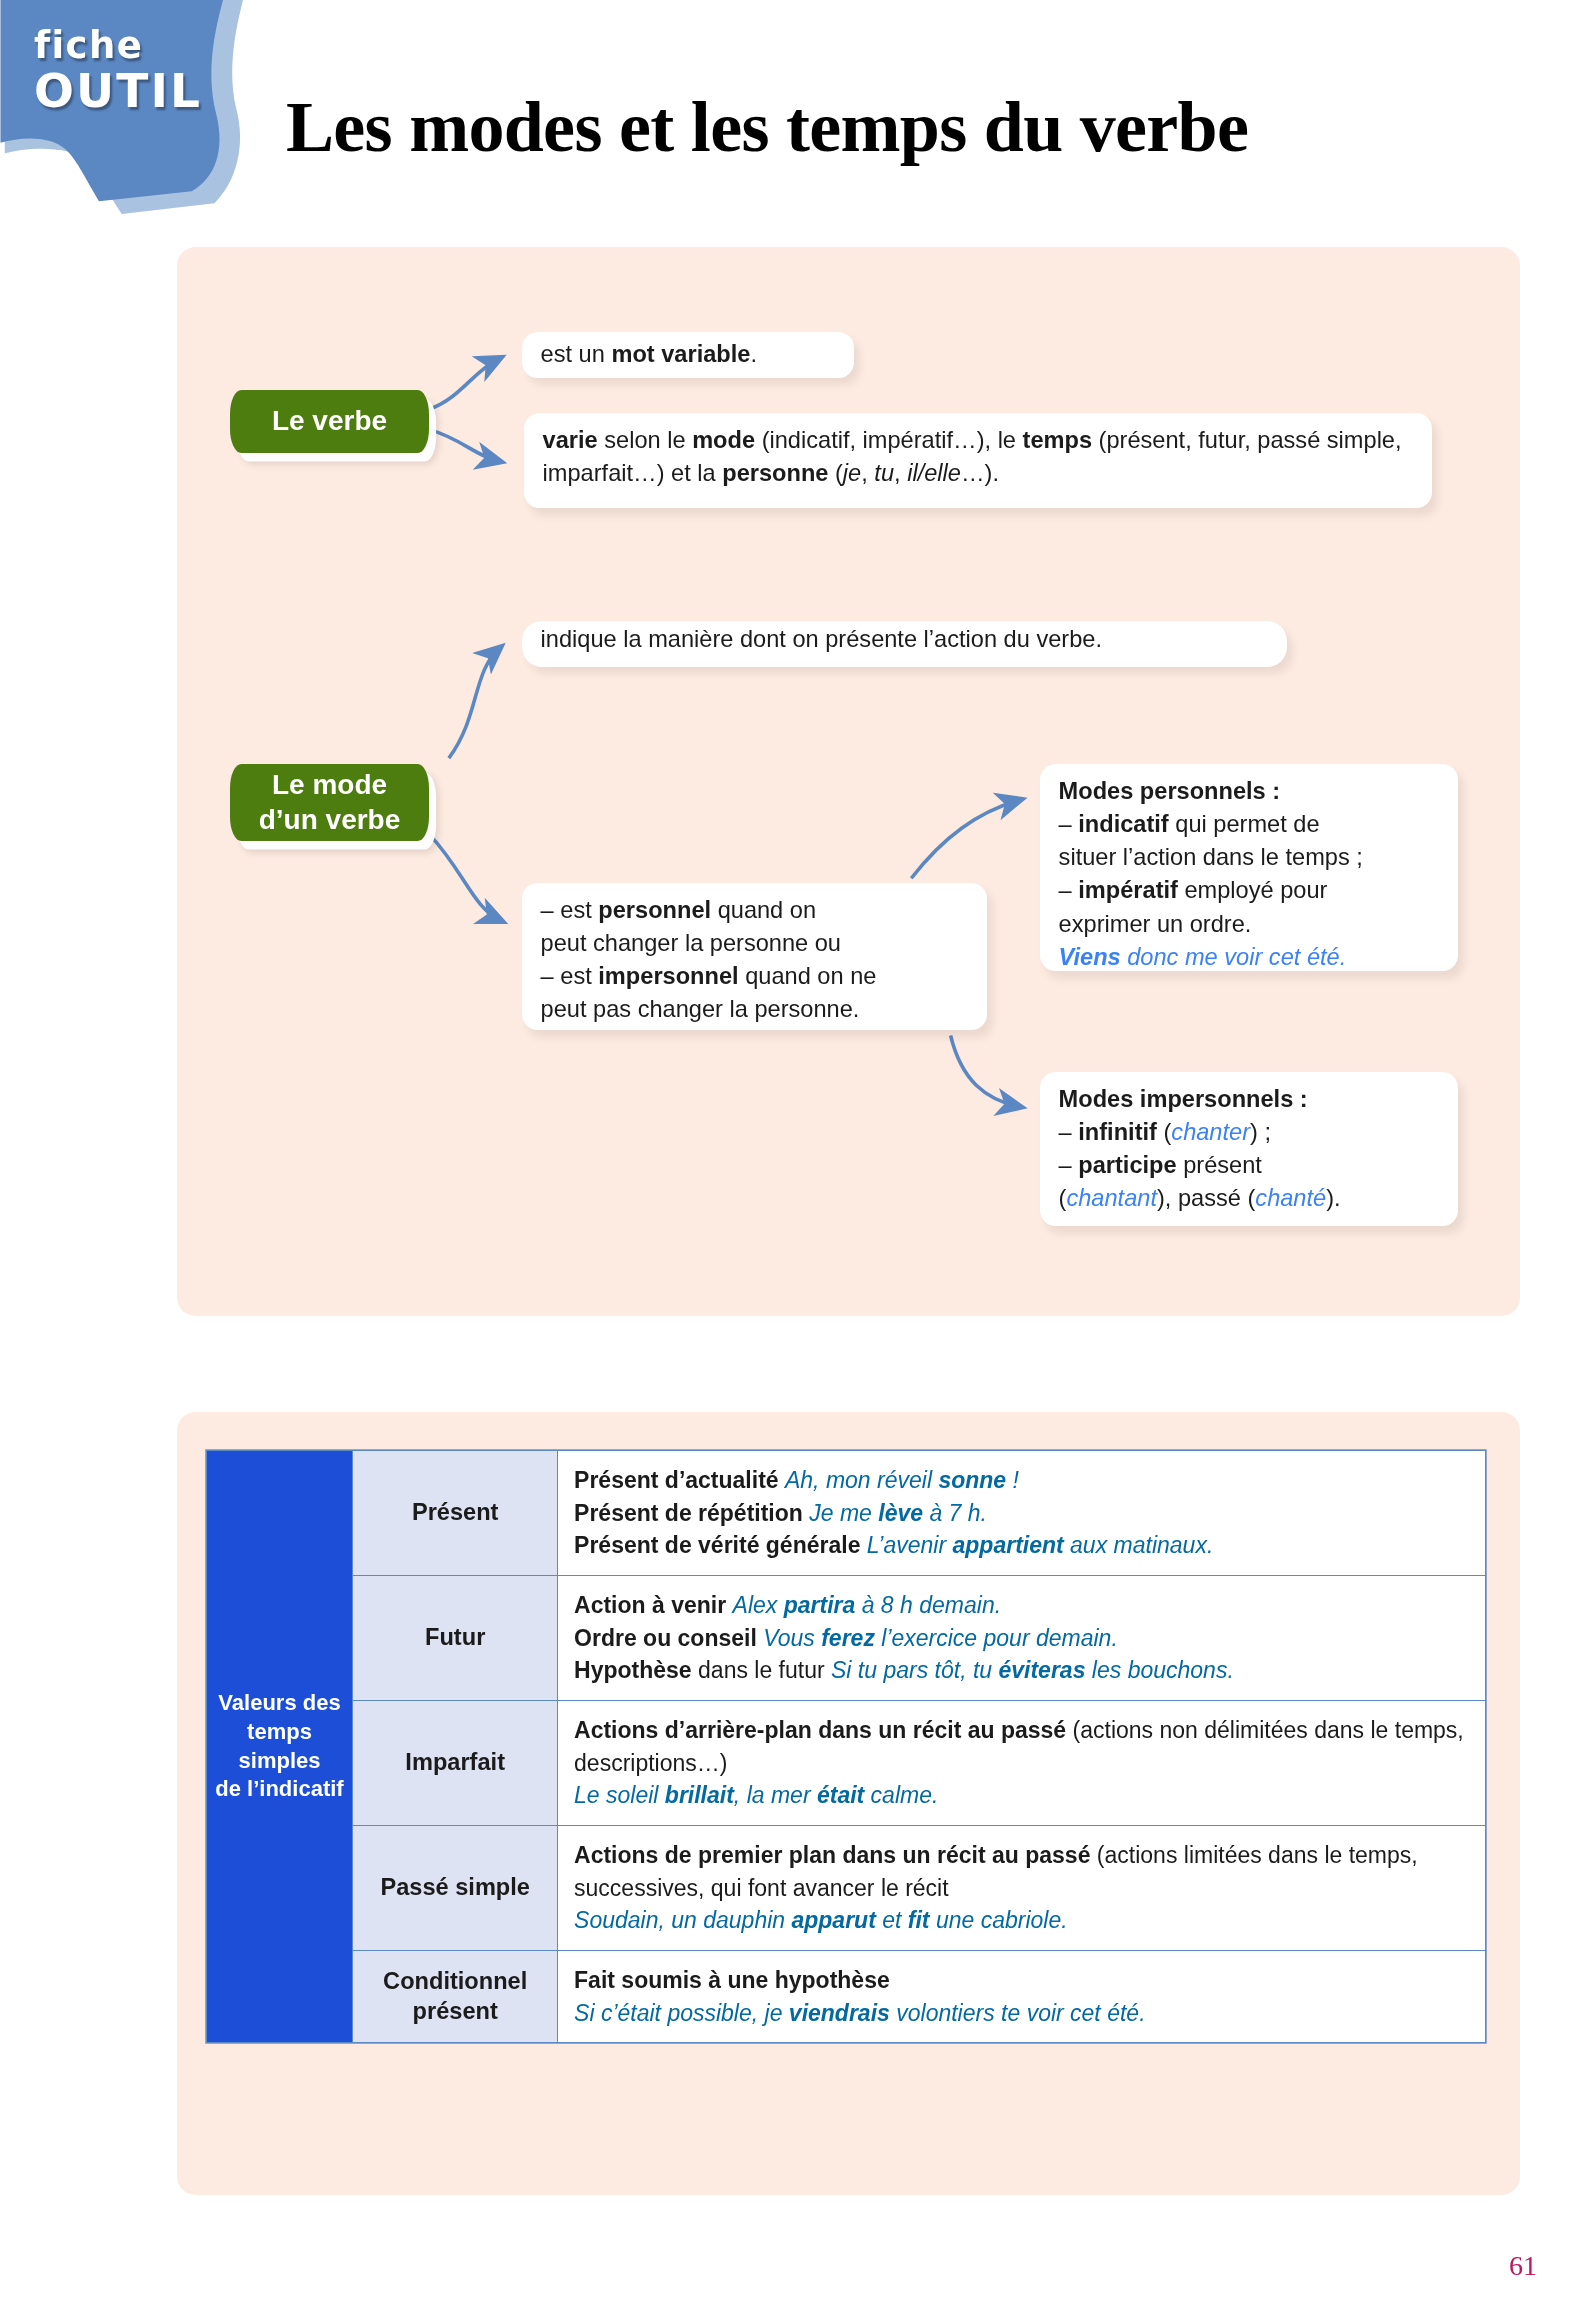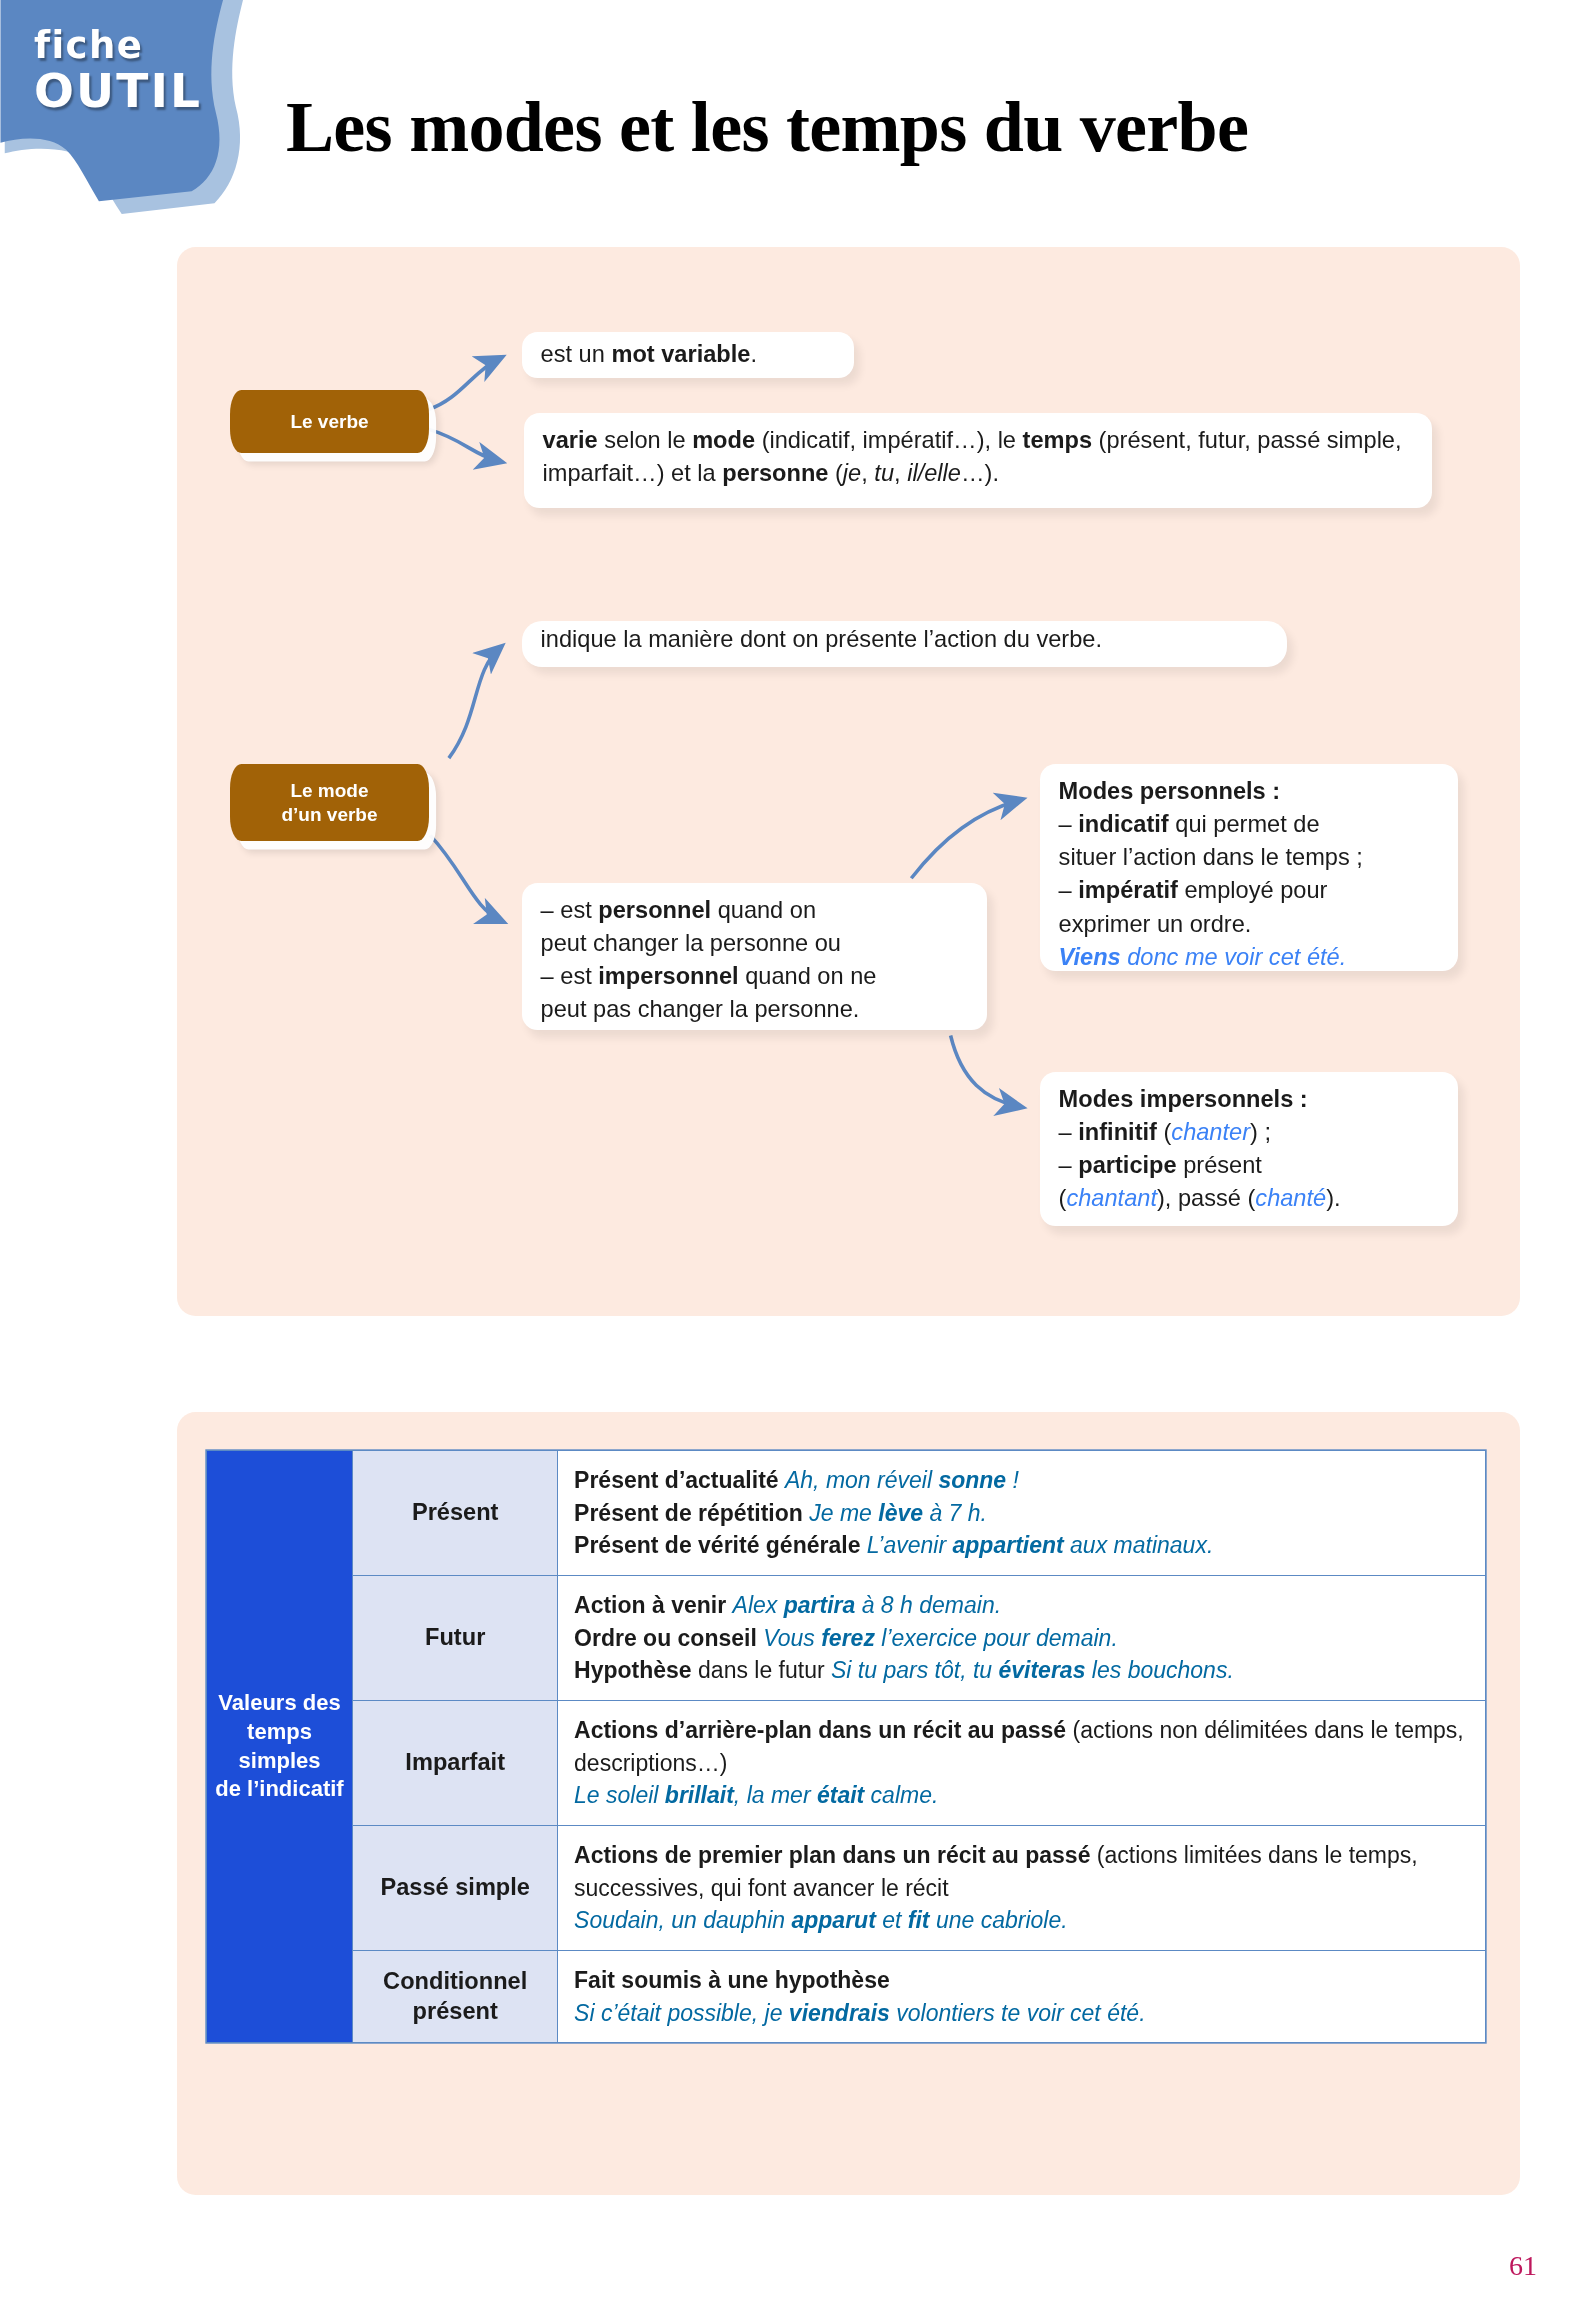--- a/index.html
+++ b/index.html
@@ -34,24 +34,24 @@
 
   
   .panel {
     position:absolute; background:#fdeae0; border-radius:18.6px;
   }
   #panel-diagram { left:177px; top:247px; width:1343px; height:1069px; }
   #panel-table   { left:177px; top:1412px; width:1343px; height:783px; }
 
   
   .blue-label {
-    position:absolute; background:#a16207; color:#fff;
+    position:absolute; background:#4d7c0f; color:#fff;
     font-weight:bold; text-align:center;
     display:flex; align-items:center; justify-content:center;
-    font-size:19px; line-height:1.22;
+    font-size:28px; line-height:1.22;
     box-shadow: 7.1px 8.6px 0 rgba(255,255,255,0.95), 10px 11.4px 7.1px rgba(0,0,0,0.10);
   }
   .blue-label::before{
     content:""; position:absolute; left:-5.7px; right:-5.7px; top:-5.7px; bottom:-5.7px;
     background:#ffffff; border-radius:15.7px; z-index:-1;
   }
   #label-verbe {
     left:230px; top:390px; width:199px; height:63px;
     border-radius: 11.4px 11.4px 11.4px 11.4px / 24px 24px 24px 24px;
   }

